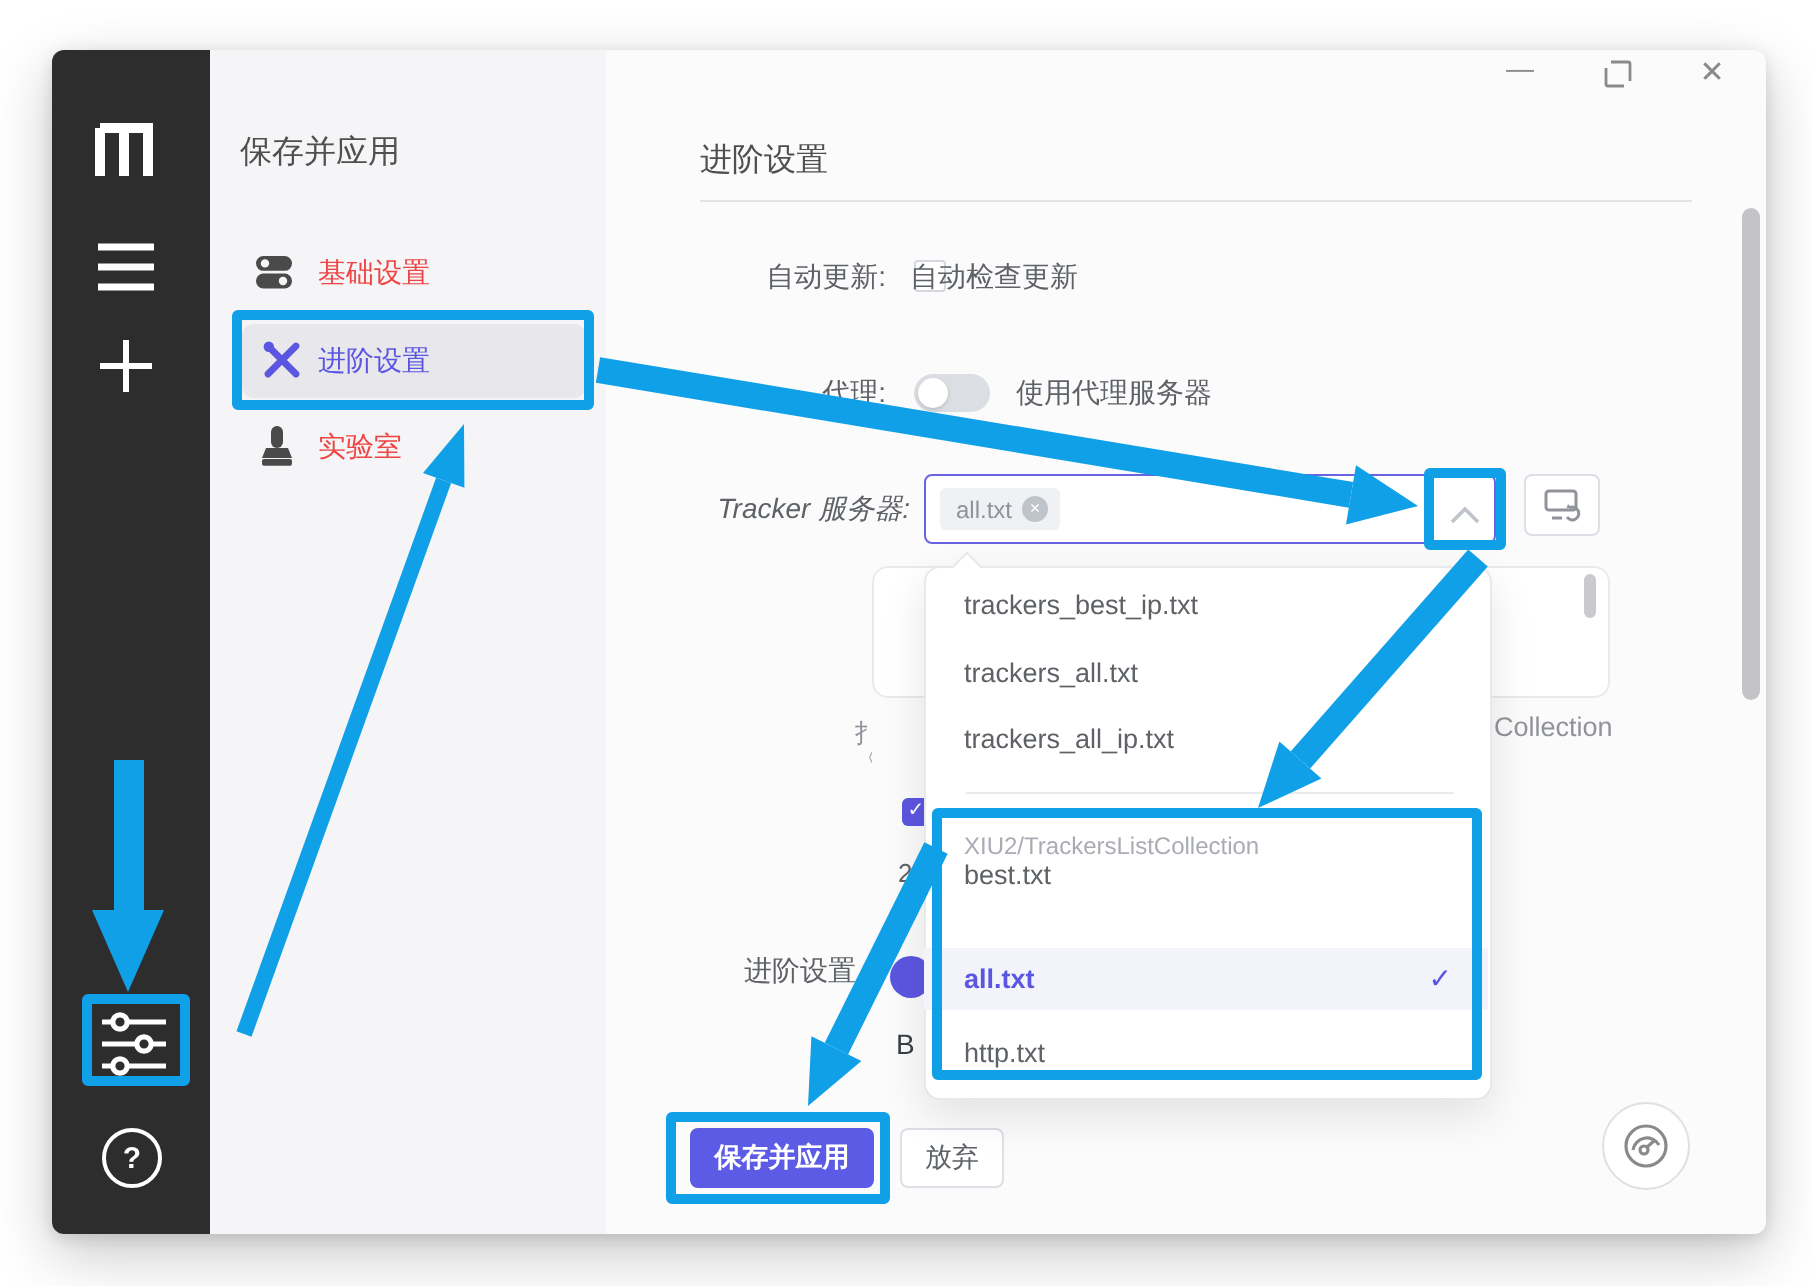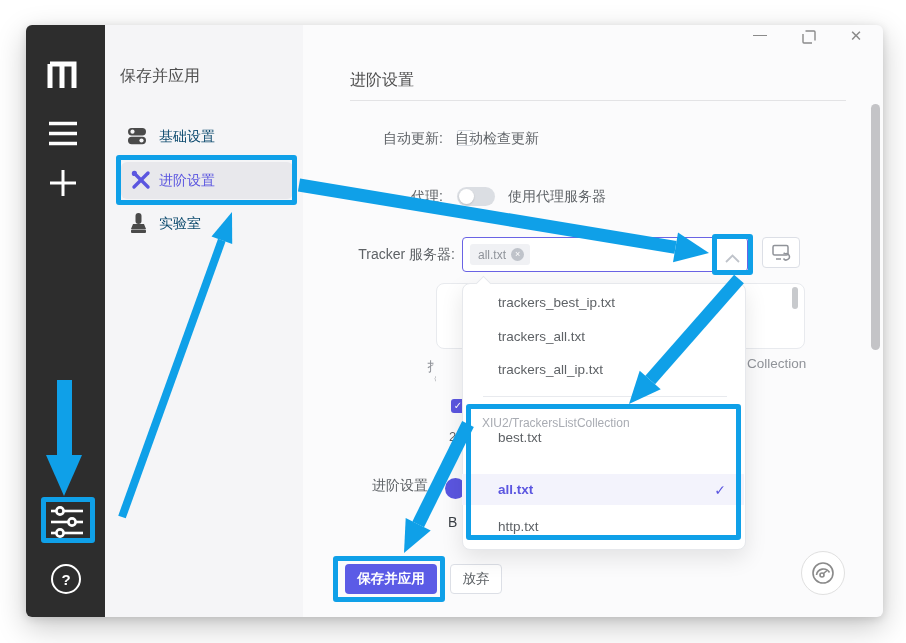--- a/index.html
+++ b/index.html
@@ -10,21 +10,21 @@
   }
   .abs{position:absolute;}
   
   .app-window{left:26px;top:25px;width:857px;height:592px;background:#FBFBFC;
     border-radius:6px;box-shadow:0 10px 30px rgba(0,0,0,.22),0 2px 8px rgba(0,0,0,.12);}
   .sidebar{left:26px;top:25px;width:79px;height:592px;background:#2D2D2D;border-radius:6px 0 0 6px;}
   .navpanel{left:105px;top:25px;width:198px;height:592px;background:#F5F5F7;}
   .winctl{color:#8a8a8a;text-align:center;cursor:default;}
   
   .nav-title{left:120px;top:66px;font-size:16px;color:#4F4F4F;}
-  .nav-item-label{font-size:14px;color:#0c4a6e;}
+  .nav-item-label{font-size:14px;color:#ef4444;}
   .nav-selected-bg{left:121px;top:162px;width:172px;height:37px;background:#E8E8EC;border-radius:6px;}
   .purple{color:#5B56E0;}
   
   .main-title{left:350px;top:70px;font-size:16px;color:#4F4F4F;}
   .divider{left:350px;top:100px;width:496px;height:1px;background:#E3E3E5;}
   .form-label{font-size:14px;color:#5E6266;white-space:nowrap;}
   .form-text{font-size:14px;color:#5E6266;white-space:nowrap;}
   .checkbox{width:14px;height:14px;background:#fff;border:1px solid #D5D9DF;border-radius:2px;}
   .toggle-off{width:38px;height:19px;background:#DBDEE3;border-radius:10px;}
   .toggle-knob{width:15px;height:15px;background:#fff;border-radius:50%;left:2px;top:2px;box-shadow:0 1px 2px rgba(0,0,0,.15);}
@@ -33,21 +33,21 @@
   .tag-text{font-size:12px;color:#8F939A;}
   .tag-close{width:13px;height:13px;background:#BFC3CA;border-radius:50%;color:#fff;font-size:9px;line-height:13px;text-align:center;}
   .mini-btn{left:762px;top:237px;width:38px;height:31px;background:#fff;border:1px solid #DCDFE6;border-radius:4px;display:flex;align-items:center;justify-content:center;box-sizing:border-box;}
   .textarea-ghost{left:436px;top:283px;width:369px;height:66px;background:#fff;border:1px solid #E8EAEE;border-radius:8px;box-sizing:border-box;}
   .mini-scroll{left:792px;top:287px;width:6px;height:22px;background:#C8CACD;border-radius:3px;}
   .frag{color:#909399;overflow:hidden;white-space:nowrap;}
   
   .dropdown{left:462px;top:283px;width:282px;height:265px;background:#fff;border:1px solid #E6E8EC;
     border-radius:8px;box-shadow:0 8px 22px rgba(0,0,0,.10);z-index:5;}
   .dd-notch{left:478px;top:278px;width:10px;height:10px;background:#fff;border-left:1px solid #E6E8EC;border-top:1px solid #E6E8EC;transform:rotate(45deg);z-index:6;}
-  .dd-item{left:462px;width:282px;height:34px;display:flex;align-items:center;padding-left:36px;box-sizing:border-box;
+  .dd-item{left:462px;width:282px;height:34px;display:flex;align-items:center;padding-left:20px;box-sizing:border-box;
     font-size:13.5px;color:#5E6266;z-index:6;}
   .dd-group-label{left:482px;top:416px;font-size:12px;color:#A9ACB3;z-index:6;}
   .dd-selected{background:#F3F3FC;font-weight:bold;color:#5B56E0;}
   .dd-check{position:absolute;right:18px;font-size:14px;color:#5B56E0;font-weight:bold;}
   .dd-divider{left:483px;top:396px;width:244px;height:1px;background:#E8EAEE;z-index:6;}
   
   .btn-primary{left:345px;top:564px;width:92px;height:30px;background:#5B5BE6;border-radius:4px;color:#fff;
     font-size:13.5px;font-weight:bold;display:flex;align-items:center;justify-content:center;}
   .btn-plain{left:450px;top:564px;width:52px;height:30px;background:#fff;border:1px solid #DCDFE6;border-radius:4px;
     color:#5E6266;font-size:13.5px;display:flex;align-items:center;justify-content:center;box-sizing:border-box;}
@@ -150,21 +150,21 @@
 <div class="abs form-label" style="right:463px;top:130px;">自动更新:</div>
 <div class="abs checkbox" style="left:457px;top:130px;"></div>
 <div class="abs form-text" style="left:455px;top:130px;">自动检查更新</div>
 
 <div class="abs form-label" style="right:463px;top:188px;">代理:</div>
 <div class="abs toggle-off" style="left:457px;top:187px;">
   <div class="abs toggle-knob"></div>
 </div>
 <div class="abs form-text" style="left:508px;top:188px;">使用代理服务器</div>
 
-<div class="abs form-label" style="right:451px;top:246px;">Tracker 服务器:</div>
+<div class="abs form-label" style="right:451px;top:246px;font-style:italic;">Tracker 服务器:</div>
 <div class="abs select"></div>
 <div class="abs tag">
   <span class="tag-text">all.txt</span>
   <span class="tag-close">×</span>
 </div>
 <div class="abs" style="left:725px;top:249px;">
   <svg width="15" height="9" viewBox="0 0 15 9">
     <path d="M1 8 L7.5 1.5 L14 8" fill="none" stroke="#BFC3CA" stroke-width="1.8"></path>
   </svg>
 </div>

